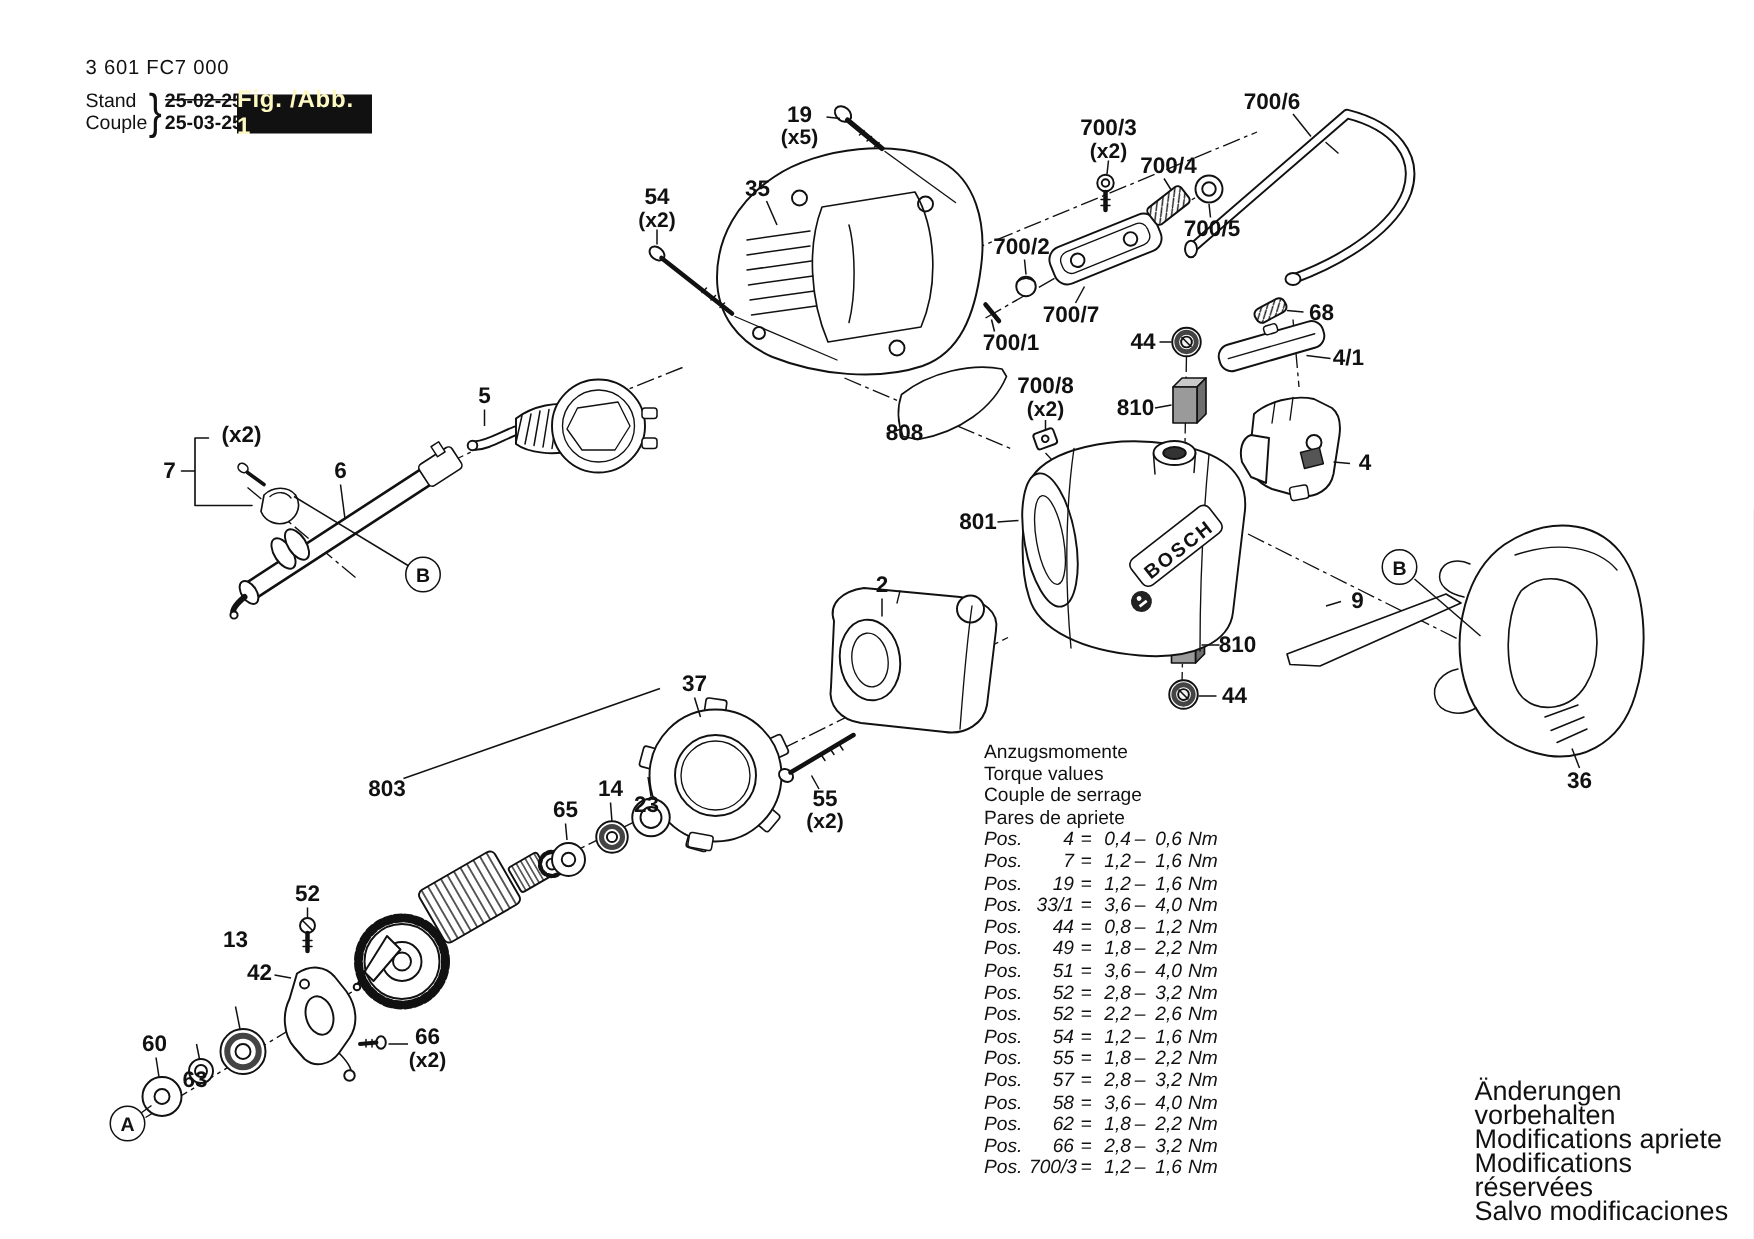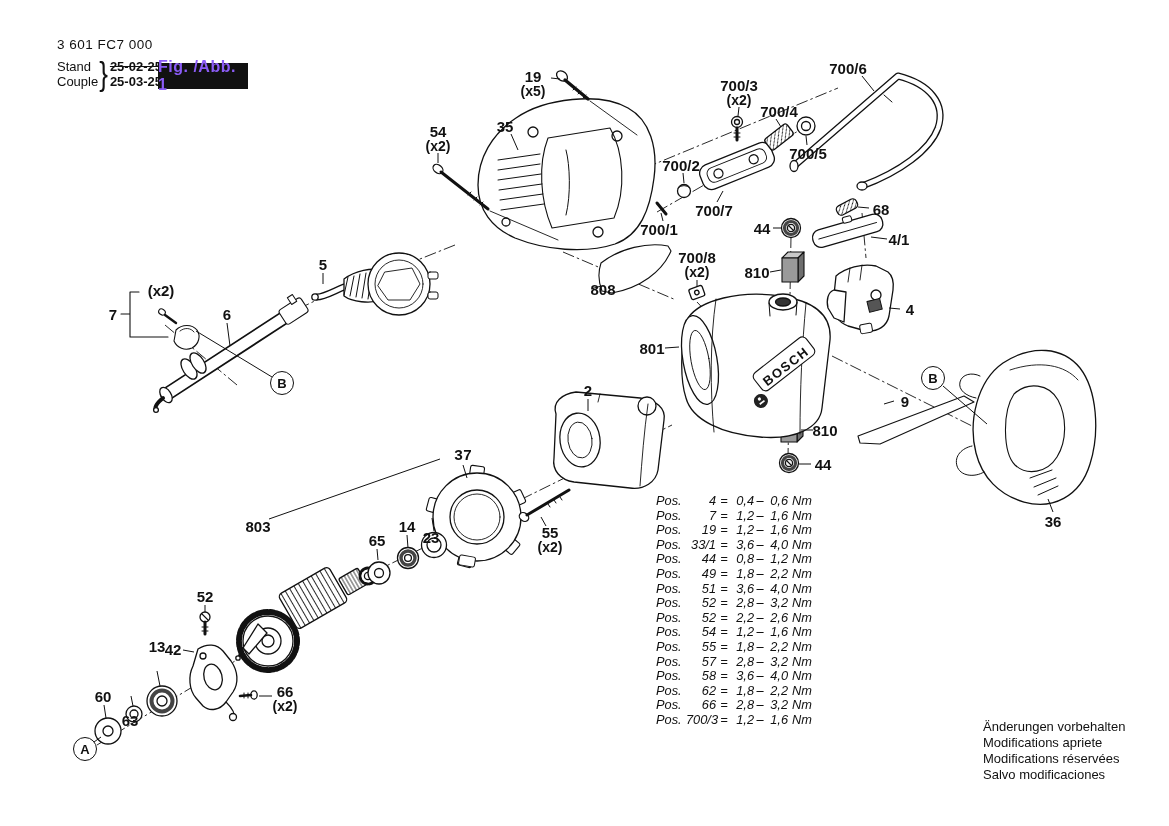--- a/index.html
+++ b/index.html
@@ -9,21 +9,21 @@
 
   
   .hdr{position:absolute;left:57px;top:37px;font-size:13.5px;line-height:16px;}
   .hdr-pn{letter-spacing:0.5px;}
   .hdr-row2{display:flex;align-items:center;margin-top:6px;}
   .hdr-labels{display:flex;flex-direction:column;font-size:13px;line-height:15px;}
   .hdr-brace{font-size:26px;font-weight:400;transform:scaleY(1.25);margin:0 2px 0 1px;}
   .hdr-dates{display:flex;flex-direction:column;font-size:13px;line-height:15px;font-weight:bold;}
   .strike{text-decoration:line-through;}
   .fig-box{position:absolute;left:158px;top:63px;width:90px;height:26px;background:#111;
-           color:#8b5cf6;font-weight:bold;font-size:16px;display:flex;align-items:center;
+           color:#fef9c3;font-weight:bold;font-size:16px;display:flex;align-items:center;
            justify-content:center;letter-spacing:0.5px;}
 
   
   .warn-box{position:absolute;left:111px;top:159px;width:112px;height:82px;
             border:2px solid #111;border-radius:9px;background:#fff;}
   .warn-icons{height:46px;display:flex;align-items:center;justify-content:center;gap:8px;
               border-bottom:1.6px solid #111;}
   .warn-lines{padding:2px 0 0 9px;font-weight:bold;font-size:14.5px;line-height:15.5px;}
 
   
@@ -39,21 +39,21 @@
   .tq-row{white-space:nowrap;font-style:italic;}
   .tq-pos{display:inline-block;width:30px;}
   .tq-num{display:inline-block;width:30px;text-align:right;}
   .tq-eq{display:inline-block;width:16px;text-align:center;}
   .tq-v1{display:inline-block;width:22px;text-align:right;}
   .tq-dash{display:inline-block;width:12px;text-align:center;}
   .tq-v2{display:inline-block;width:22px;text-align:right;}
   .tq-unit{display:inline-block;margin-left:4px;}
 
   
-  .notes{position:absolute;left:983px;top:719px;font-size:13px;line-height:16px;}
+  .notes{position:absolute;left:983px;top:719px;font-size:18px;line-height:16px;}
 </style>
 </head>
 <body>
 
 <div class="page">
 
   <svg width="1169" height="826" viewBox="0 0 1169 826" style="position:absolute;left:0;top:0;">
     <defs>
       <pattern id="lam" width="5" height="10" patternUnits="userSpaceOnUse">
         <rect width="5" height="10" fill="#fff"></rect>
@@ -419,20 +419,26 @@
       <div class="hdr-dates">
         <span class="strike">25-02-25</span>
         <span>25-03-25</span>
       </div>
     </div>
   </div>
   <div class="fig-box">Fig. /Abb. 1</div>
 
 
   <div class="tq">
+    <div id="torque-titles">
+        <div>Anzugsmomente</div>
+        <div>Torque values</div>
+        <div>Couple de serrage</div>
+        <div>Pares de apriete</div>
+      </div>
     <div id="torque-rows">
         <div class="tq-row"><span class="tq-pos">Pos.</span><span class="tq-num">4</span><span class="tq-eq">=</span><span class="tq-v1">0,4</span><span class="tq-dash">–</span><span class="tq-v2">0,6</span><span class="tq-unit">Nm</span></div>
         <div class="tq-row"><span class="tq-pos">Pos.</span><span class="tq-num">7</span><span class="tq-eq">=</span><span class="tq-v1">1,2</span><span class="tq-dash">–</span><span class="tq-v2">1,6</span><span class="tq-unit">Nm</span></div>
         <div class="tq-row"><span class="tq-pos">Pos.</span><span class="tq-num">19</span><span class="tq-eq">=</span><span class="tq-v1">1,2</span><span class="tq-dash">–</span><span class="tq-v2">1,6</span><span class="tq-unit">Nm</span></div>
         <div class="tq-row"><span class="tq-pos">Pos.</span><span class="tq-num">33/1</span><span class="tq-eq">=</span><span class="tq-v1">3,6</span><span class="tq-dash">–</span><span class="tq-v2">4,0</span><span class="tq-unit">Nm</span></div>
         <div class="tq-row"><span class="tq-pos">Pos.</span><span class="tq-num">44</span><span class="tq-eq">=</span><span class="tq-v1">0,8</span><span class="tq-dash">–</span><span class="tq-v2">1,2</span><span class="tq-unit">Nm</span></div>
         <div class="tq-row"><span class="tq-pos">Pos.</span><span class="tq-num">49</span><span class="tq-eq">=</span><span class="tq-v1">1,8</span><span class="tq-dash">–</span><span class="tq-v2">2,2</span><span class="tq-unit">Nm</span></div>
         <div class="tq-row"><span class="tq-pos">Pos.</span><span class="tq-num">51</span><span class="tq-eq">=</span><span class="tq-v1">3,6</span><span class="tq-dash">–</span><span class="tq-v2">4,0</span><span class="tq-unit">Nm</span></div>
         <div class="tq-row"><span class="tq-pos">Pos.</span><span class="tq-num">52</span><span class="tq-eq">=</span><span class="tq-v1">2,8</span><span class="tq-dash">–</span><span class="tq-v2">3,2</span><span class="tq-unit">Nm</span></div>
         <div class="tq-row"><span class="tq-pos">Pos.</span><span class="tq-num">52</span><span class="tq-eq">=</span><span class="tq-v1">2,2</span><span class="tq-dash">–</span><span class="tq-v2">2,6</span><span class="tq-unit">Nm</span></div>
@@ -456,50 +462,50 @@
   <div id="labels">
       <div class="plabel" style="left: 533px; top: 84px;"><span>19</span><span class="sub">(x5)</span></div>
       <div class="plabel" style="left: 505px; top: 126px;"><span>35</span></div>
       <div class="plabel" style="left: 438px; top: 139px;"><span>54</span><span class="sub">(x2)</span></div>
       <div class="plabel" style="left: 739px; top: 93px;"><span>700/3</span><span class="sub">(x2)</span></div>
       <div class="plabel" style="left: 779px; top: 111px;"><span>700/4</span></div>
       <div class="plabel" style="left: 808px; top: 153px;"><span>700/5</span></div>
       <div class="plabel" style="left: 848px; top: 68px;"><span>700/6</span></div>
       <div class="plabel" style="left: 681px; top: 165px;"><span>700/2</span></div>
       <div class="plabel" style="left: 714px; top: 210px;"><span>700/7</span></div>
-      <div class="plabel" style="left: 659px; top: 229px;"><span>700/1</span></div>
+      <div class="plabel" style="left: 674px; top: 229px;"><span>700/1</span></div>
       <div class="plabel" style="left: 881px; top: 209px;"><span>68</span></div>
       <div class="plabel" style="left: 762px; top: 228px;"><span>44</span></div>
       <div class="plabel" style="left: 899px; top: 239px;"><span>4/1</span></div>
       <div class="plabel" style="left: 697px; top: 265px;"><span>700/8</span><span class="sub">(x2)</span></div>
       <div class="plabel" style="left: 757px; top: 272px;"><span>810</span></div>
       <div class="plabel" style="left: 578px; top: 289px; margin-left: 25px;"><span>808</span></div>
       <div class="plabel" style="left: 652px; top: 348px;"><span>801</span></div>
       <div class="plabel" style="left: 910px; top: 309px;"><span>4</span></div>
       <div class="plabel" style="left: 905px; top: 401px;"><span>9</span></div>
       <div class="plabel" style="left: 825px; top: 430px;"><span>810</span></div>
       <div class="plabel" style="left: 823px; top: 464px;"><span>44</span></div>
       <div class="plabel" style="left: 1053px; top: 521px;"><span>36</span></div>
       <div class="plabel" style="left: 323px; top: 264px;"><span>5</span></div>
       <div class="plabel" style="left: 227px; top: 314px;"><span>6</span></div>
       <div class="plabel" style="left: 113px; top: 314px;"><span>7</span></div>
       <div class="plabel" style="left: 161px; top: 290px;"><span>(x2)</span></div>
       <div class="pcircle" style="left: 282px; top: 383px;">
         <span>B</span>
       </div>
       <div class="plabel" style="left: 588px; top: 390px;"><span>2</span></div>
-      <div class="plabel" style="left: 463px; top: 456px; font-family: Liberation Mono, monospace;"><span>37</span></div>
+      <div class="plabel" style="left: 463px; top: 456px;"><span>37</span></div>
       <div class="plabel" style="left: 431px; top: 509px; margin-top: 28px;"><span>23</span></div>
       <div class="plabel" style="left: 550px; top: 540px;"><span>55</span><span class="sub">(x2)</span></div>
       <div class="plabel" style="left: 258px; top: 526px;"><span>803</span></div>
       <div class="plabel" style="left: 377px; top: 540px;"><span>65</span></div>
       <div class="plabel" style="left: 407px; top: 526px;"><span>14</span></div>
       <div class="plabel" style="left: 205px; top: 596px;"><span>52</span></div>
       <div class="plabel" style="left: 173px; top: 649px;"><span>42</span></div>
-      <div class="plabel" style="left: 157px; top: 646px; text-align: right;"><span>13</span></div>
+      <div class="plabel" style="left: 157px; top: 627px; text-align: right;"><span>13</span></div>
       <div class="plabel" style="left: 130px; top: 720px;"><span>63</span></div>
       <div class="plabel" style="left: 103px; top: 696px;"><span>60</span></div>
       <div class="plabel" style="left: 285px; top: 699px;"><span>66</span><span class="sub">(x2)</span></div>
       <div class="pcircle" style="left: 85px; top: 749px;">
         <span>A</span>
       </div>
       <div class="pcircle" style="left: 933px; top: 378px;">
         <span>B</span>
       </div>
     </div>

